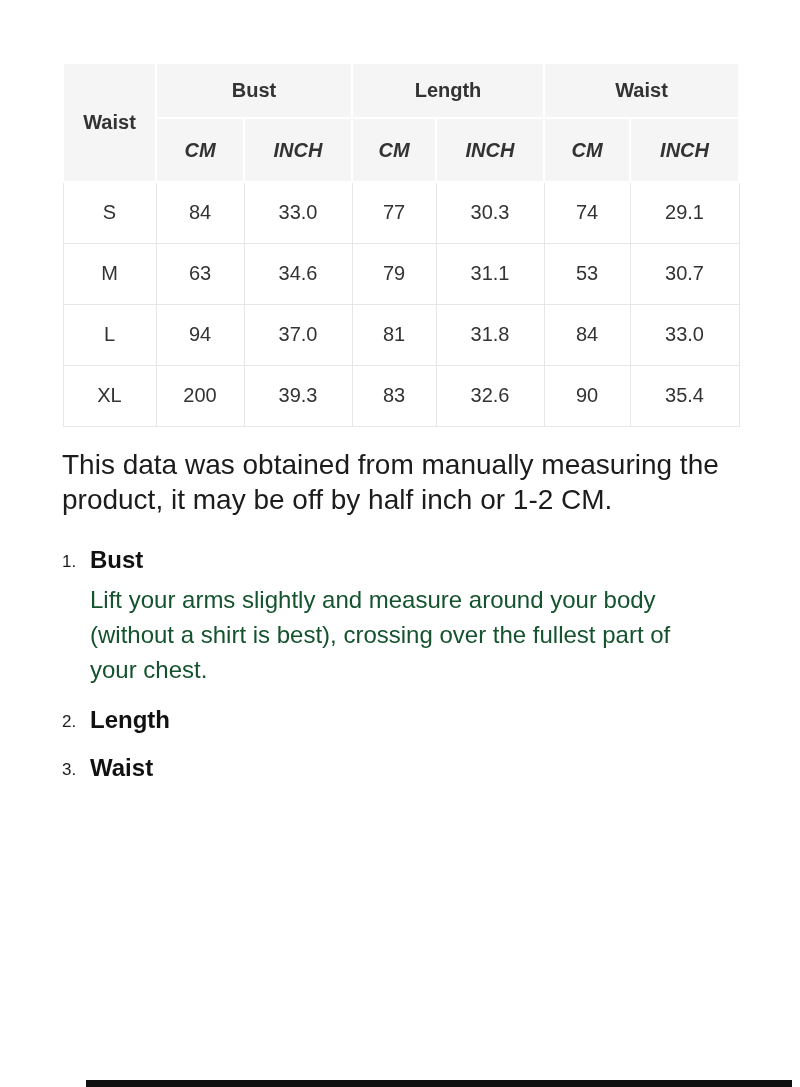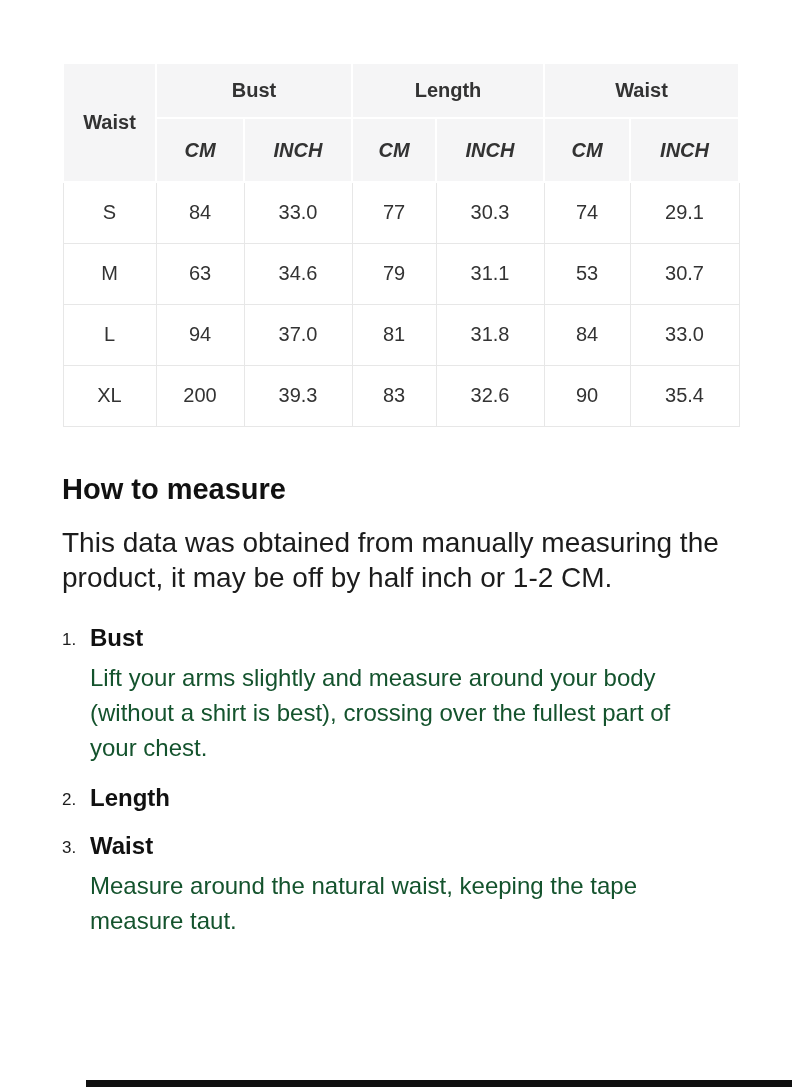--- a/index.html
+++ b/index.html
@@ -163,36 +163,34 @@
         <td>200</td>
         <td>39.3</td>
         <td>83</td>
         <td>32.6</td>
         <td>90</td>
         <td>35.4</td>
       </tr>
     </tbody>
   </table>
 
-  <h2 class="howto-title">How to measure</h2>
 
   <p class="howto-intro">This data was obtained from manually measuring the product, it may be off by half inch or 1-2 CM.</p>
 
   <ol class="measure-list">
     <li>
       <span class="item-number">1.</span>
       <span class="item-title">Bust</span>
       <p class="item-desc">Lift your arms slightly and measure around your body (without a shirt is best), crossing over the fullest part of your chest.</p>
     </li>
     <li>
       <span class="item-number">2.</span>
       <span class="item-title">Length</span>
     </li>
     <li>
       <span class="item-number">3.</span>
       <span class="item-title">Waist</span>
-      <p class="item-desc">Measure around the natural waist, keeping the tape measure taut.</p>
     </li>
   </ol>
 
 </div>
 
 <div class="bottom-bar"></div>
 
 </body></html>

